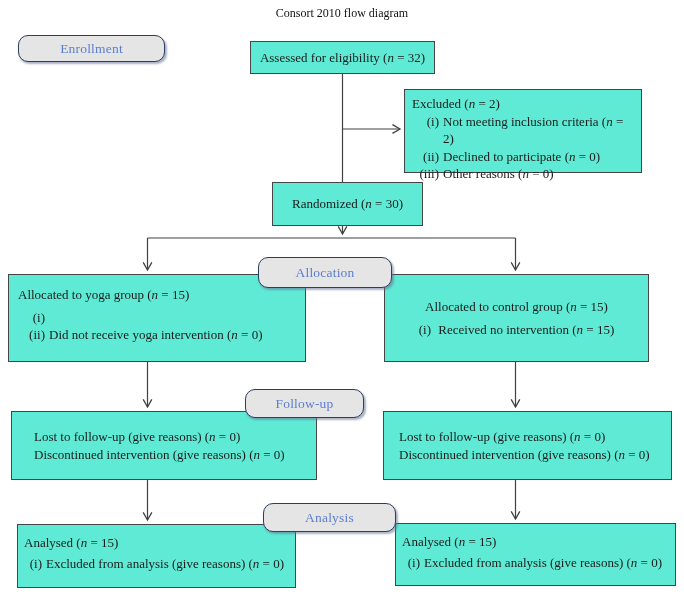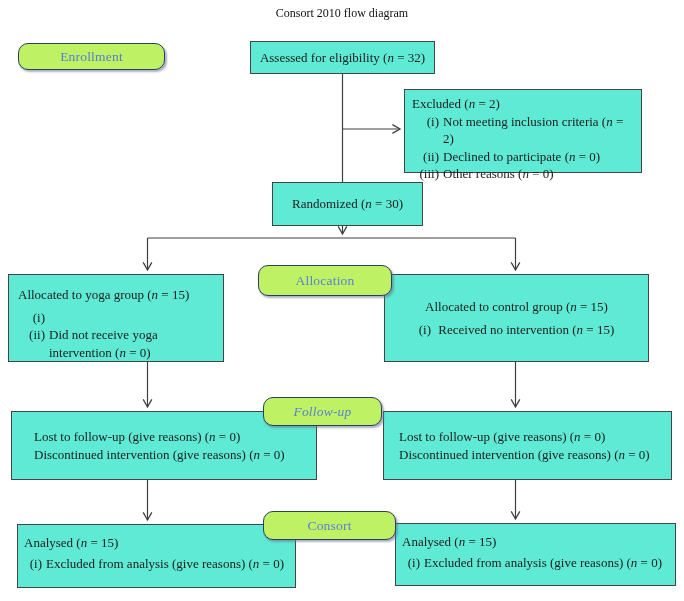--- a/index.html
+++ b/index.html
@@ -8,44 +8,43 @@
     font-family:"Liberation Serif","DejaVu Serif",serif;
     color:#1c1c1c;font-size:13px;overflow:hidden;
   }
   .title{
     position:absolute;left:0;right:0;top:6px;text-align:center;
     font-size:12px;color:#111;
   }
   svg.wires{position:absolute;left:0;top:0;z-index:1;}
   .badge{
     position:absolute;z-index:3;
-    background:#bef264;border:1.5px solid #2c3e5f;border-radius:10px;
+    background:#e5e5e5;border:1.5px solid #2c3e5f;border-radius:10px;
     box-shadow:1.5px 2px 2px rgba(100,115,150,0.55);
     display:flex;align-items:center;justify-content:center;
     color:#5b7ed1;font-size:13.5px;letter-spacing:.2px;
     box-sizing:border-box;
-    margin-top:8px;
   }
   .box{
     position:absolute;z-index:2;background:#5eead4;border:1px solid #454545;
     box-sizing:border-box;line-height:17.5px;
   }
   .box.center{display:flex;align-items:center;justify-content:center;text-align:center;}
   .item{display:flex;}
   .mk{flex:none;width:27px;text-align:right;}
   .mk-gap{padding-left:4px;}
   
   #badge-enrollment{left:18px;top:35px;width:147px;height:27px;}
   #badge-allocation{left:258px;top:257px;width:134px;height:31px;}
-  #badge-followup{left:263px;top:389px;width:119px;height:29px;font-style:italic;}
+  #badge-followup{left:245px;top:389px;width:119px;height:29px;}
   #badge-analysis{left:263px;top:503px;width:133px;height:29px;}
   #box-assessed{left:250px;top:41px;width:185px;height:33px;}
   #box-excluded{left:404px;top:89px;width:238px;height:84px;padding:5px 4px 0 7px;}
   #box-randomized{left:272px;top:182px;width:151px;height:44px;}
-  #box-alloc-yoga{left:8px;top:274px;width:216px;height:88px;padding:11px 4px 0 9px;}
+  #box-alloc-yoga{left:8px;top:274px;width:298px;height:88px;padding:11px 4px 0 9px;}
   #box-alloc-yoga .head{margin-bottom:5px;}
   #box-alloc-control{left:384px;top:274px;width:265px;height:88px;
     display:flex;flex-direction:column;align-items:center;justify-content:center;
     text-align:center;row-gap:5px;}
   #box-fu-yoga{left:11px;top:411px;width:306px;height:69px;
     display:flex;flex-direction:column;justify-content:center;padding-left:22px;}
   #box-fu-control{left:383px;top:411px;width:289px;height:69px;
     display:flex;flex-direction:column;justify-content:center;padding-left:15px;}
   #box-an-yoga{left:17px;top:524px;width:279px;height:64px;padding:9px 4px 0 6px;}
   #box-an-yoga .head{margin-bottom:3px;}
@@ -76,21 +75,21 @@
       <line x1="147.5" y1="362" x2="147.5" y2="407" marker-end="url(#arr)"></line>
       <line x1="515.5" y1="362" x2="515.5" y2="407" marker-end="url(#arr)"></line>
       <line x1="147.5" y1="480" x2="147.5" y2="520" marker-end="url(#arr)"></line>
       <line x1="515.5" y1="480" x2="515.5" y2="519" marker-end="url(#arr)"></line>
     </g>
   </svg>
 
   <div class="badge" id="badge-enrollment">Enrollment</div>
   <div class="badge" id="badge-allocation">Allocation</div>
   <div class="badge" id="badge-followup">Follow-up</div>
-  <div class="badge" id="badge-analysis">Consort</div>
+  <div class="badge" id="badge-analysis">Analysis</div>
 
   <div class="box center" id="box-assessed">
     <span>Assessed for eligibility (<i>n</i> = 32)</span>
   </div>
 
   <div class="box" id="box-excluded">
     <div class="head">Excluded (<i>n</i> = 2)</div>
     <div class="item">
       <span class="mk">(i)</span>
       <span class="mk-gap">Not meeting inclusion criteria (<i>n</i> = 2)</span>

